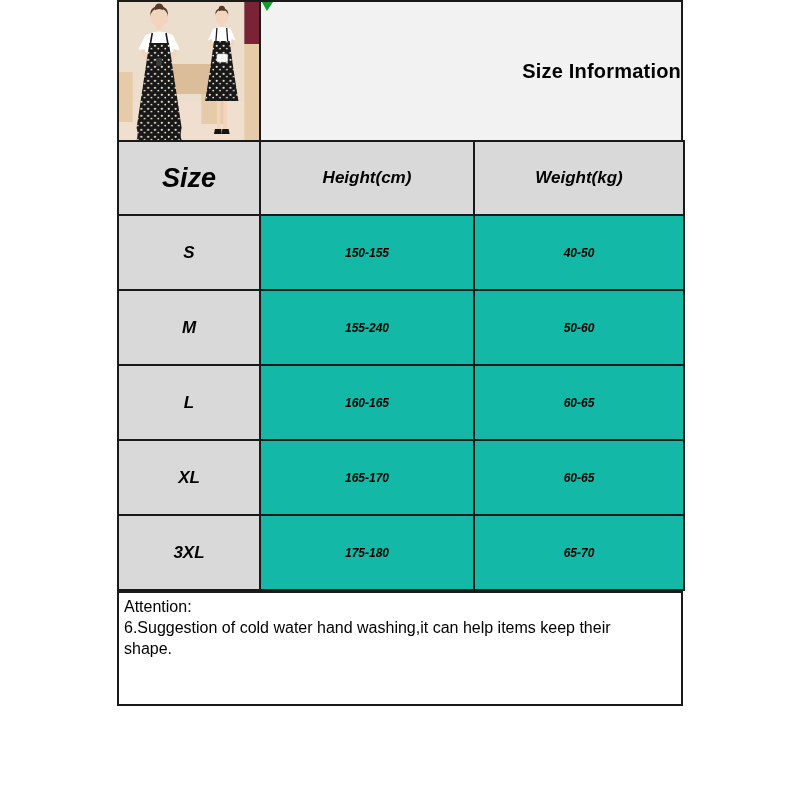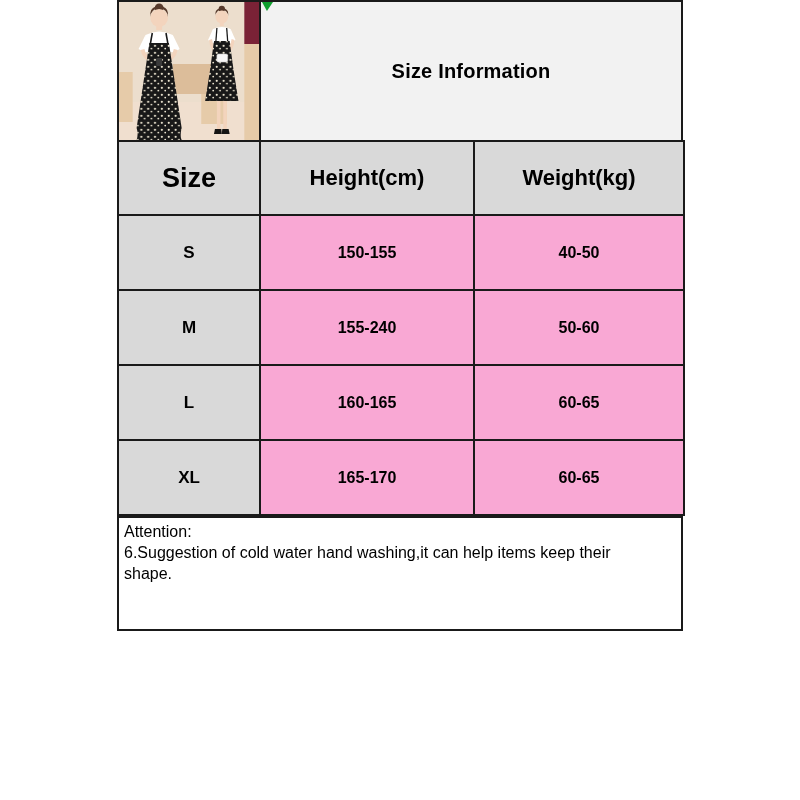--- a/index.html
+++ b/index.html
@@ -31,21 +31,21 @@
     box-sizing:border-box;
     overflow:hidden;
     background:#ecdecd;
   }
   .photo-cell svg{display:block;width:100%;height:100%;}
   .title-cell{
     flex:1;
     background:#f2f2f2;
     display:flex;
     align-items:center;
-    justify-content:center;
+    justify-content:flex-end;
     position:relative;
   }
   .title-cell .page-title{
     font-size:20px;
     font-weight:bold;
     letter-spacing:0.2px;
   }
   .corner-marker{
     position:absolute;
     top:0;left:1px;
@@ -58,31 +58,32 @@
     width:566px;
     border-collapse:collapse;
     table-layout:fixed;
   }
   .size-table th,.size-table td{
     border:2px solid #1a1a1a;
     text-align:center;
     vertical-align:middle;
     font-weight:bold;
     padding:0;
+    font-style:italic;
   }
   .size-table thead th{
     height:72px;
     background:#d9d9d9;
-    font-size:22px;
+    font-size:17px;
   }
   .size-table thead th.size-col{font-size:27px;}
   .size-table tbody td{
     height:73px;
-    background:#f9a8d4;
-    font-size:16px;
+    background:#14b8a6;
+    font-size:12px;
   }
   .size-table tbody td.size-label{
     background:#d9d9d9;
     font-size:17px;
   }
   
   .attention{
     border:2px solid #1a1a1a;
     background:#ffffff;
     box-sizing:border-box;
@@ -202,20 +203,25 @@
       <tr>
         <td class="size-label">L</td>
         <td>160-165</td>
         <td>60-65</td>
       </tr>
       <tr>
         <td class="size-label">XL</td>
         <td>165-170</td>
         <td>60-65</td>
       </tr>
+      <tr>
+        <td class="size-label">3XL</td>
+        <td>175-180</td>
+        <td>65-70</td>
+      </tr>
     </tbody>
   </table>
 
   <div class="attention">
     <p>Attention:</p>
     <p>6.Suggestion of cold water hand washing,it can help items keep their shape.</p>
   </div>
 
 </div>
 

